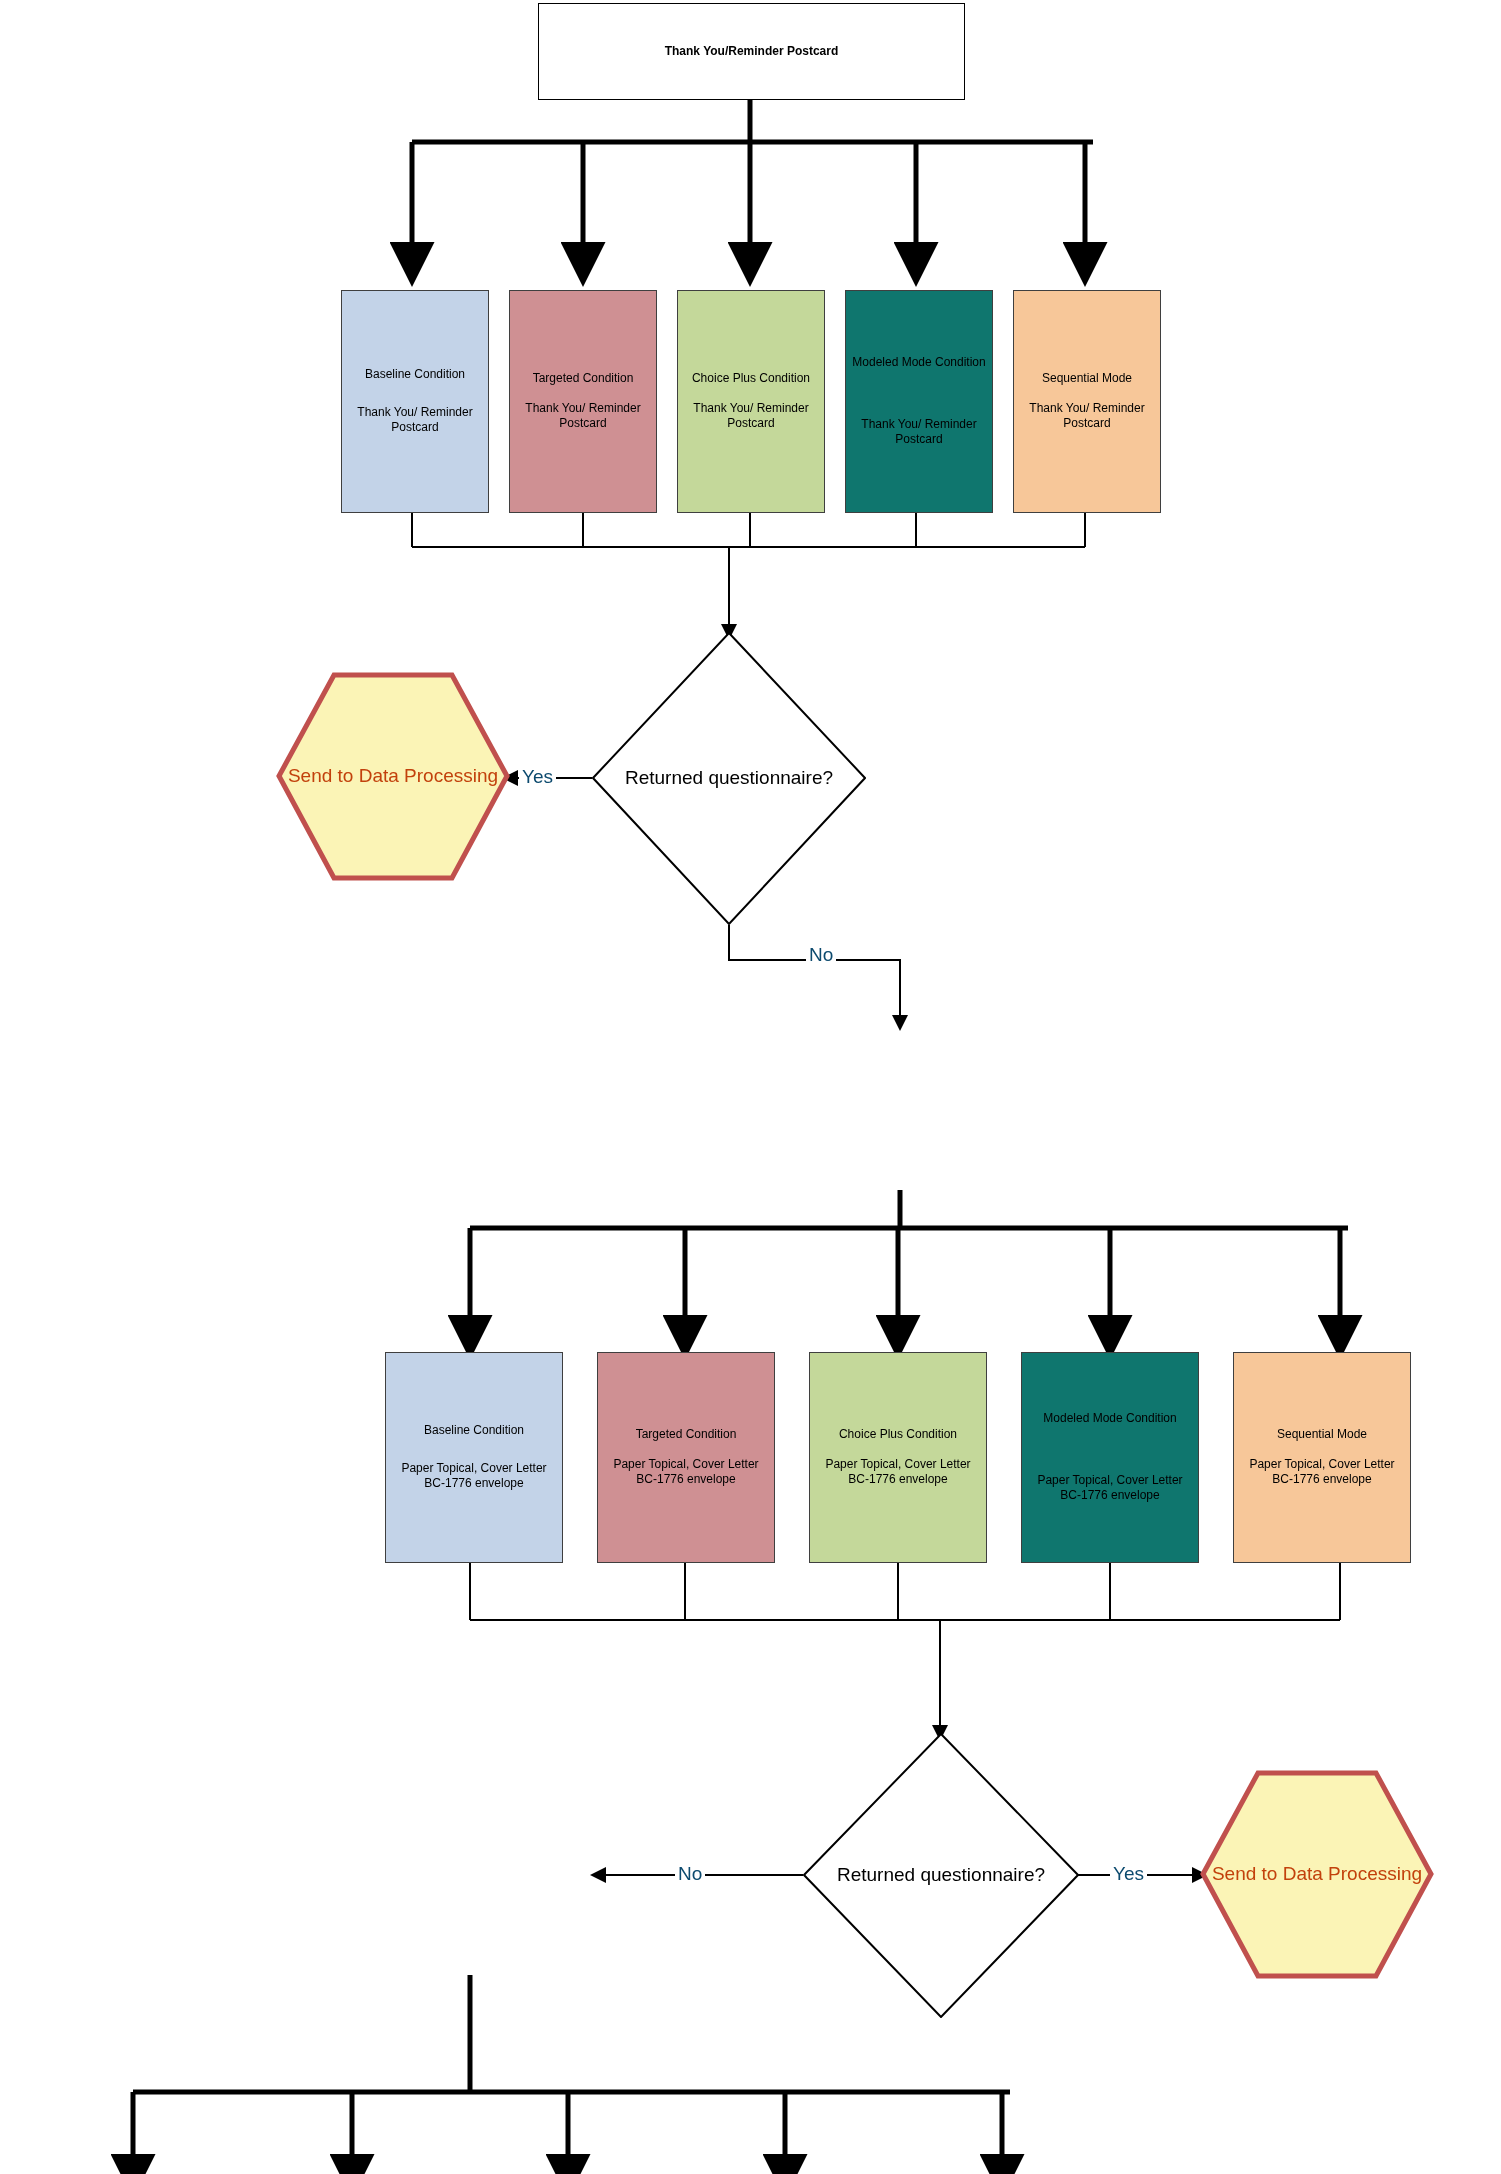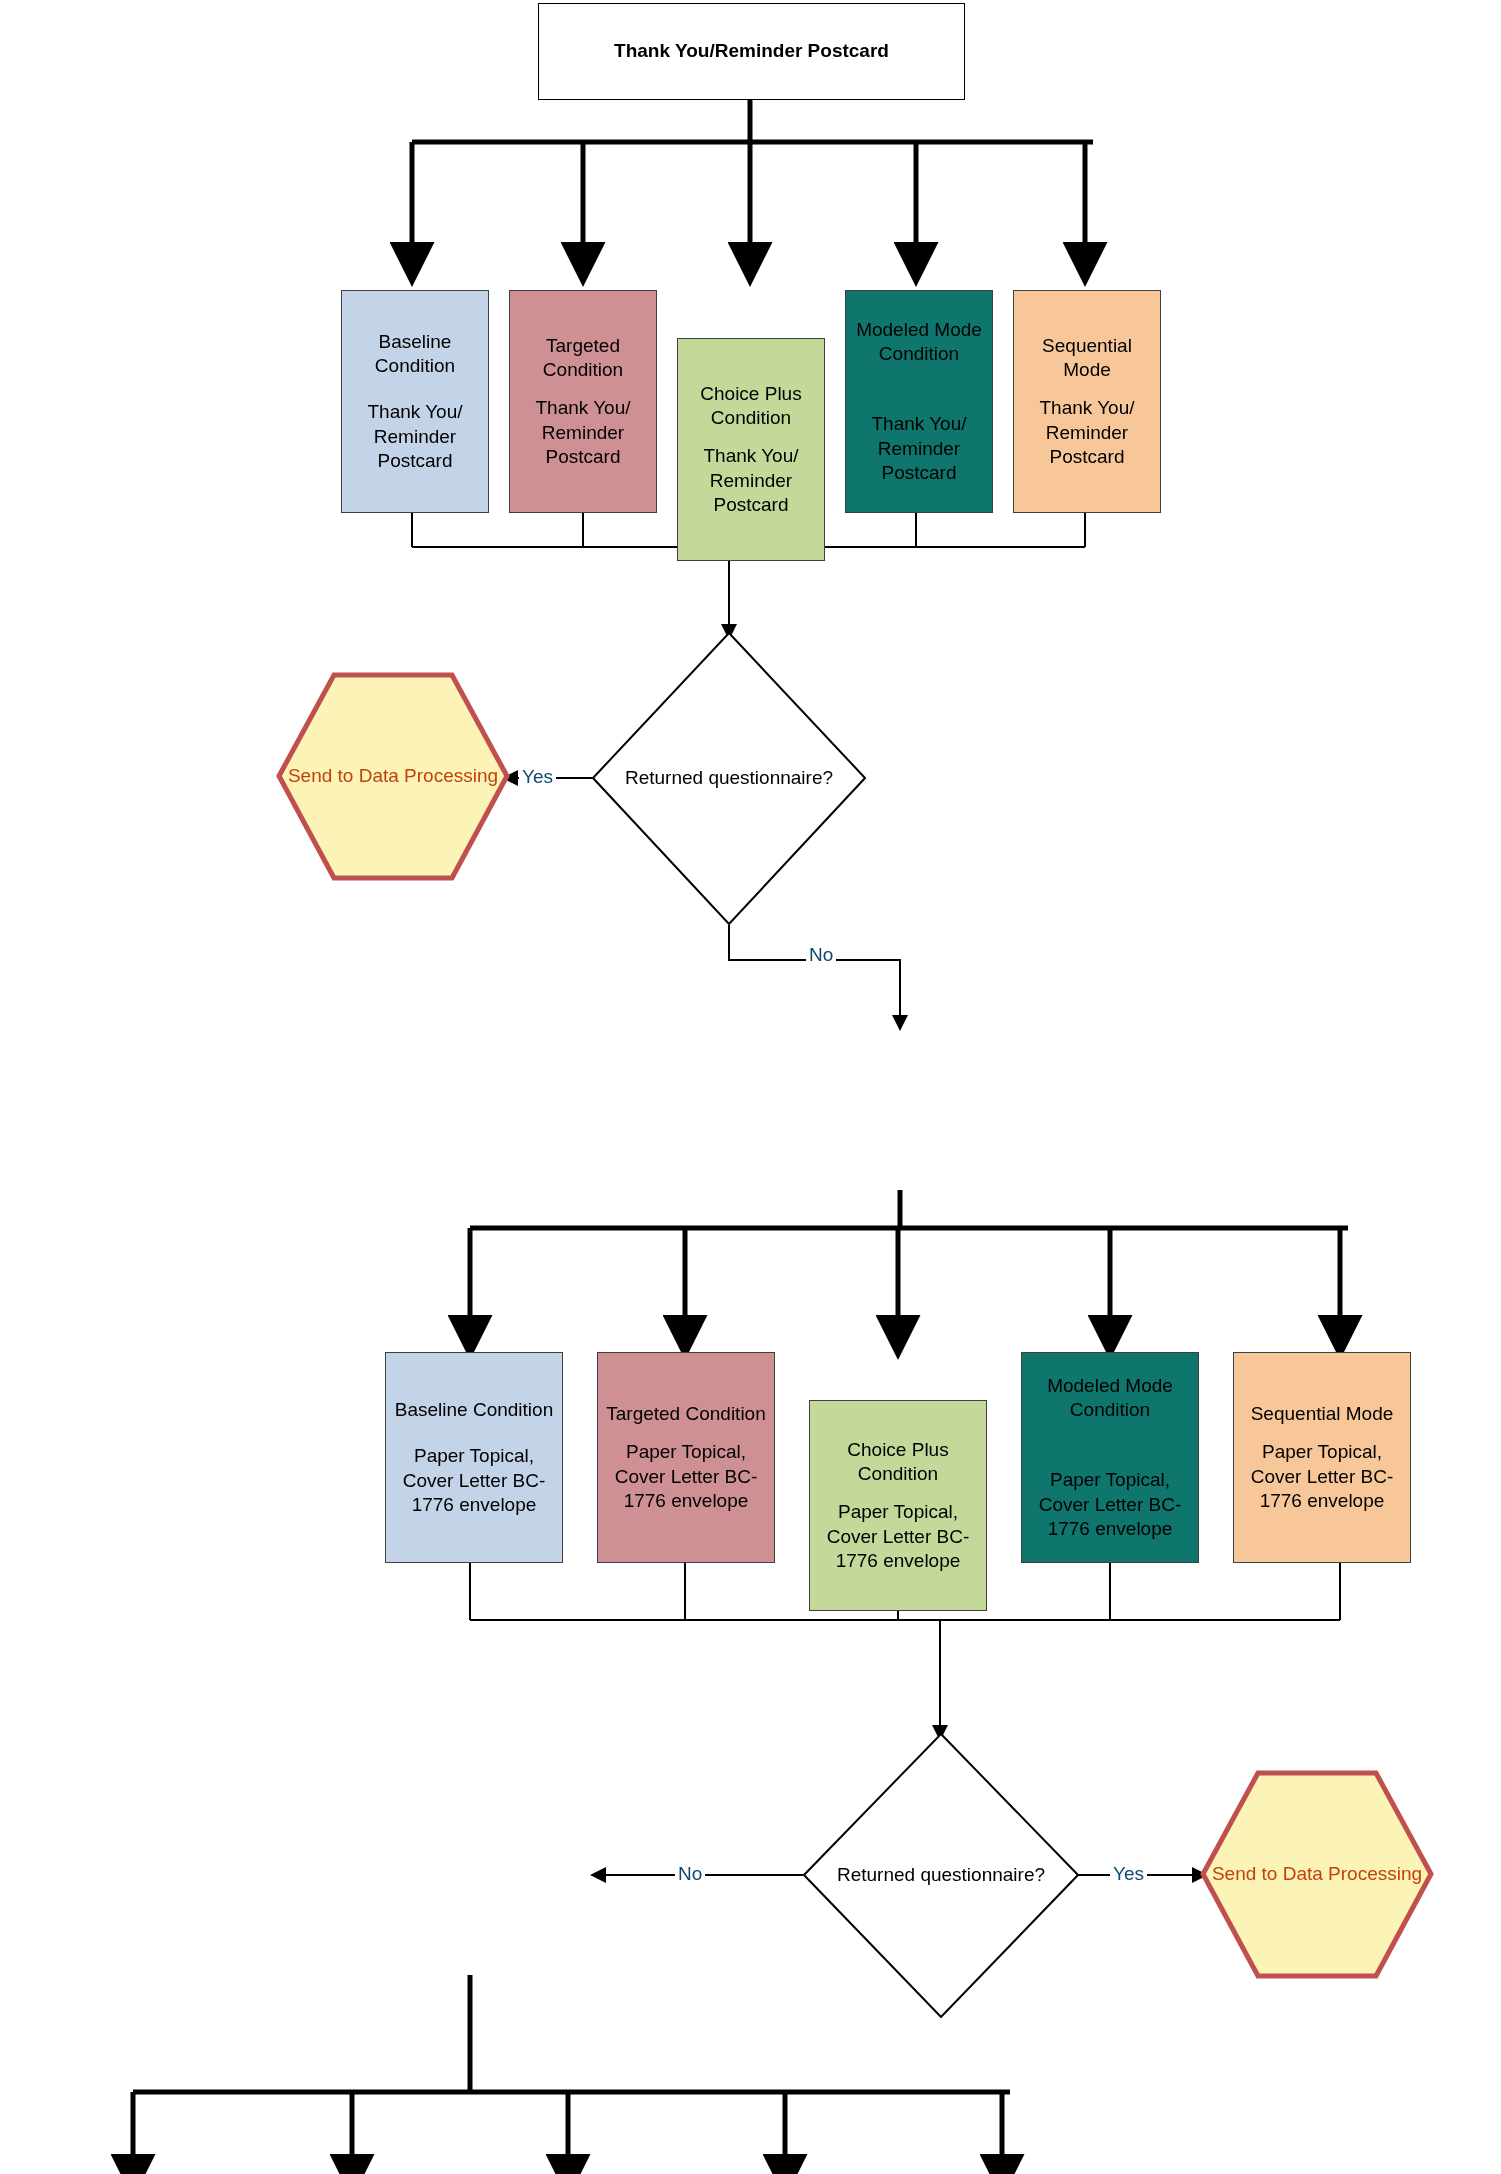--- a/index.html
+++ b/index.html
@@ -19,35 +19,35 @@
   }
   .node {
     position: absolute;
     box-sizing: border-box;
     border: 1px solid #000000;
     display: flex;
     flex-direction: column;
     align-items: center;
     justify-content: center;
     text-align: center;
-    font-size: 19px;
+    font-size: 12px;
     line-height: 1.28;
     color: #000000;
     padding: 16px 6px;
   }
   .node .ttl {
     font-weight: bold;
   }
   .node .blk + .blk {
     margin-top: 14px;
   }
   .white { background: #ffffff; }
   .blue  { background: #c3d3e8; border-color: #3f3f3f; gap: 8px; }
   .red   { background: #cf9093; border-color: #3f3f3f; }
-  .green { background: #c4d89a; border-color: #3f3f3f; margin-top: 48px; }
+  .green { background: #c4d89a; border-color: #3f3f3f; }
   .gray  { background: #0f766e; border-color: #3f3f3f; gap: 32px; }
   .orange{ background: #f7c799; border-color: #3f3f3f; }
 
   .diamond-wrap {
     position: absolute;
   }
   .diamond-shape {
     position: absolute;
     left: 0; top: 0;
     width: 100%;

